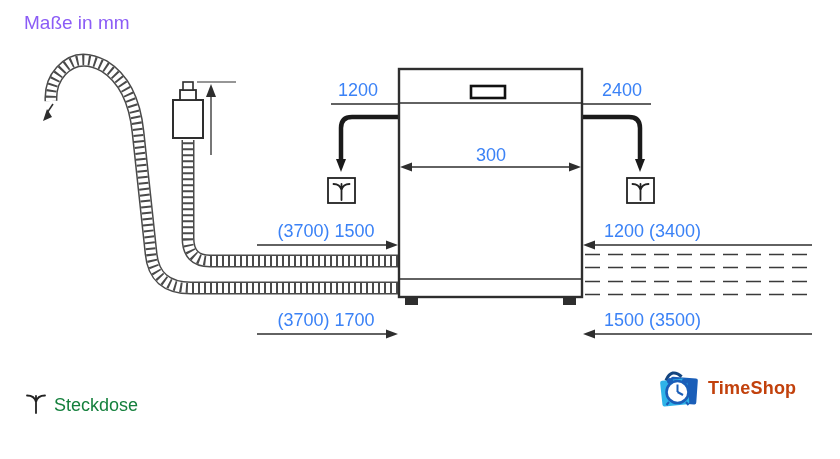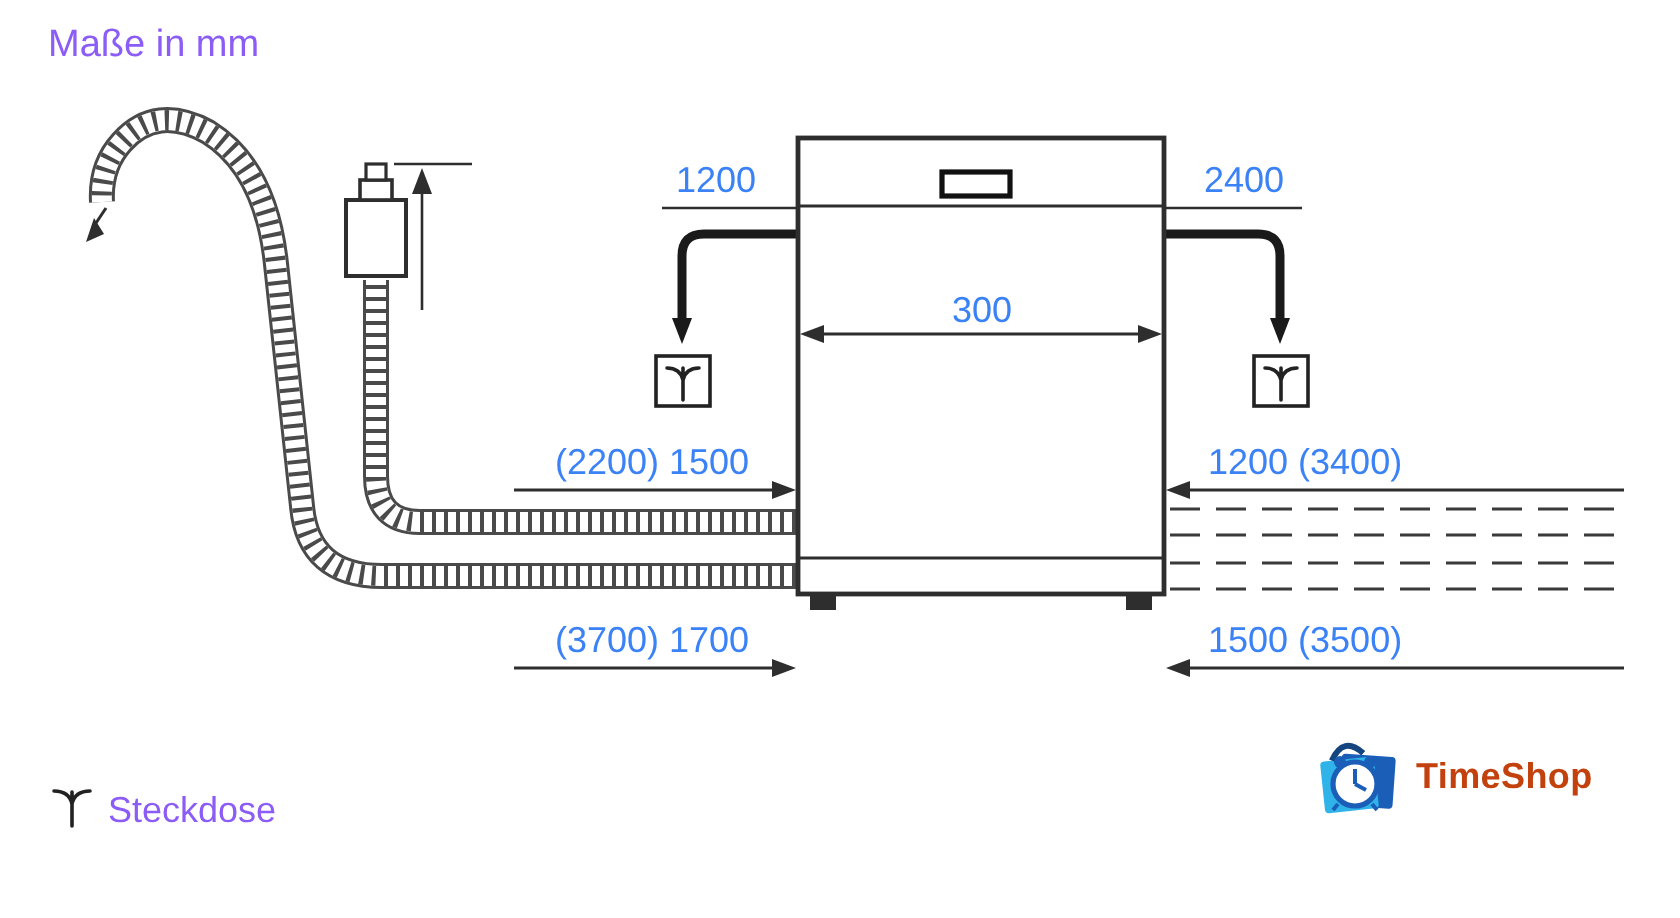--- a/index.html
+++ b/index.html
@@ -2,21 +2,21 @@
 <html><head>
 <meta charset="utf-8">
 <style>
   html,body{margin:0;padding:0;background:#fff;}
   body{font-family:"Liberation Sans",sans-serif;color:#151515;}
   .canvas{position:relative;width:840px;height:459px;background:#ffffff;overflow:hidden;}
   .canvas svg.layer{position:absolute;left:0;top:0;}
   .lbl{position:absolute;font-size:18px;color:#3b82f6;white-space:nowrap;}
   .lbl.center{text-align:center;}
   .title{position:absolute;left:24px;top:12px;font-size:19px;color:#8b5cf6;}
-  .legend-text{position:absolute;font-size:18px;color:#8b5cf6;white-space:nowrap;}
+  .legend-text{position:absolute;font-size:18px;color:#15803d;white-space:nowrap;}
   .legend-icon{position:absolute;left:23px;top:394px;}
   .watermark{position:absolute;left:655px;top:364px;display:flex;align-items:center;gap:5px;}
   .brand-text{font-size:18px;font-weight:bold;color:#c2410c;letter-spacing:0.2px;}
 </style>
 </head>
 <body>
 
 <div class="canvas">
 
   <svg class="layer" width="840" height="459" viewBox="0 0 840 459">
@@ -112,21 +112,21 @@
       <polygon points="400,167 412,162.5 412,171.5" fill="#2e2e2e"></polygon>
       <polygon points="581,167 569,162.5 569,171.5" fill="#2e2e2e"></polygon>
     </g>
   </svg>
 
   <div class="title">Maße in mm</div>
 
   <div class="lbl center" style="left:322px;top:80px;width:72px;">1200</div>
   <div class="lbl center" style="left:586px;top:80px;width:72px;">2400</div>
   <div class="lbl center" style="left:455px;top:145px;width:72px;">300</div>
-  <div class="lbl center" style="left:256px;top:221px;width:140px;">(2200) 1500</div>
+  <div class="lbl center" style="left:256px;top:221px;width:140px;">(3700) 1500</div>
   <div class="lbl" style="left:604px;top:221px;">1200 (3400)</div>
   <div class="lbl center" style="left:256px;top:310px;width:140px;">(3700) 1700</div>
   <div class="lbl" style="left:604px;top:310px;">1500 (3500)</div>
 
   <svg class="legend-icon" width="26" height="22" viewBox="0 0 26 22">
     <path d="M13,19 L13,8 M13,8 L13,2 M13,8 C12,3.5 9,1.5 4,1.5 M13,8 C14,3.5 17,1.5 22,1.5" stroke="#222" stroke-width="1.8" fill="none" stroke-linecap="round"></path>
   </svg>
   <div class="legend-text" style="left:54px;top:395px;">Steckdose</div>
 
   <div class="watermark">

